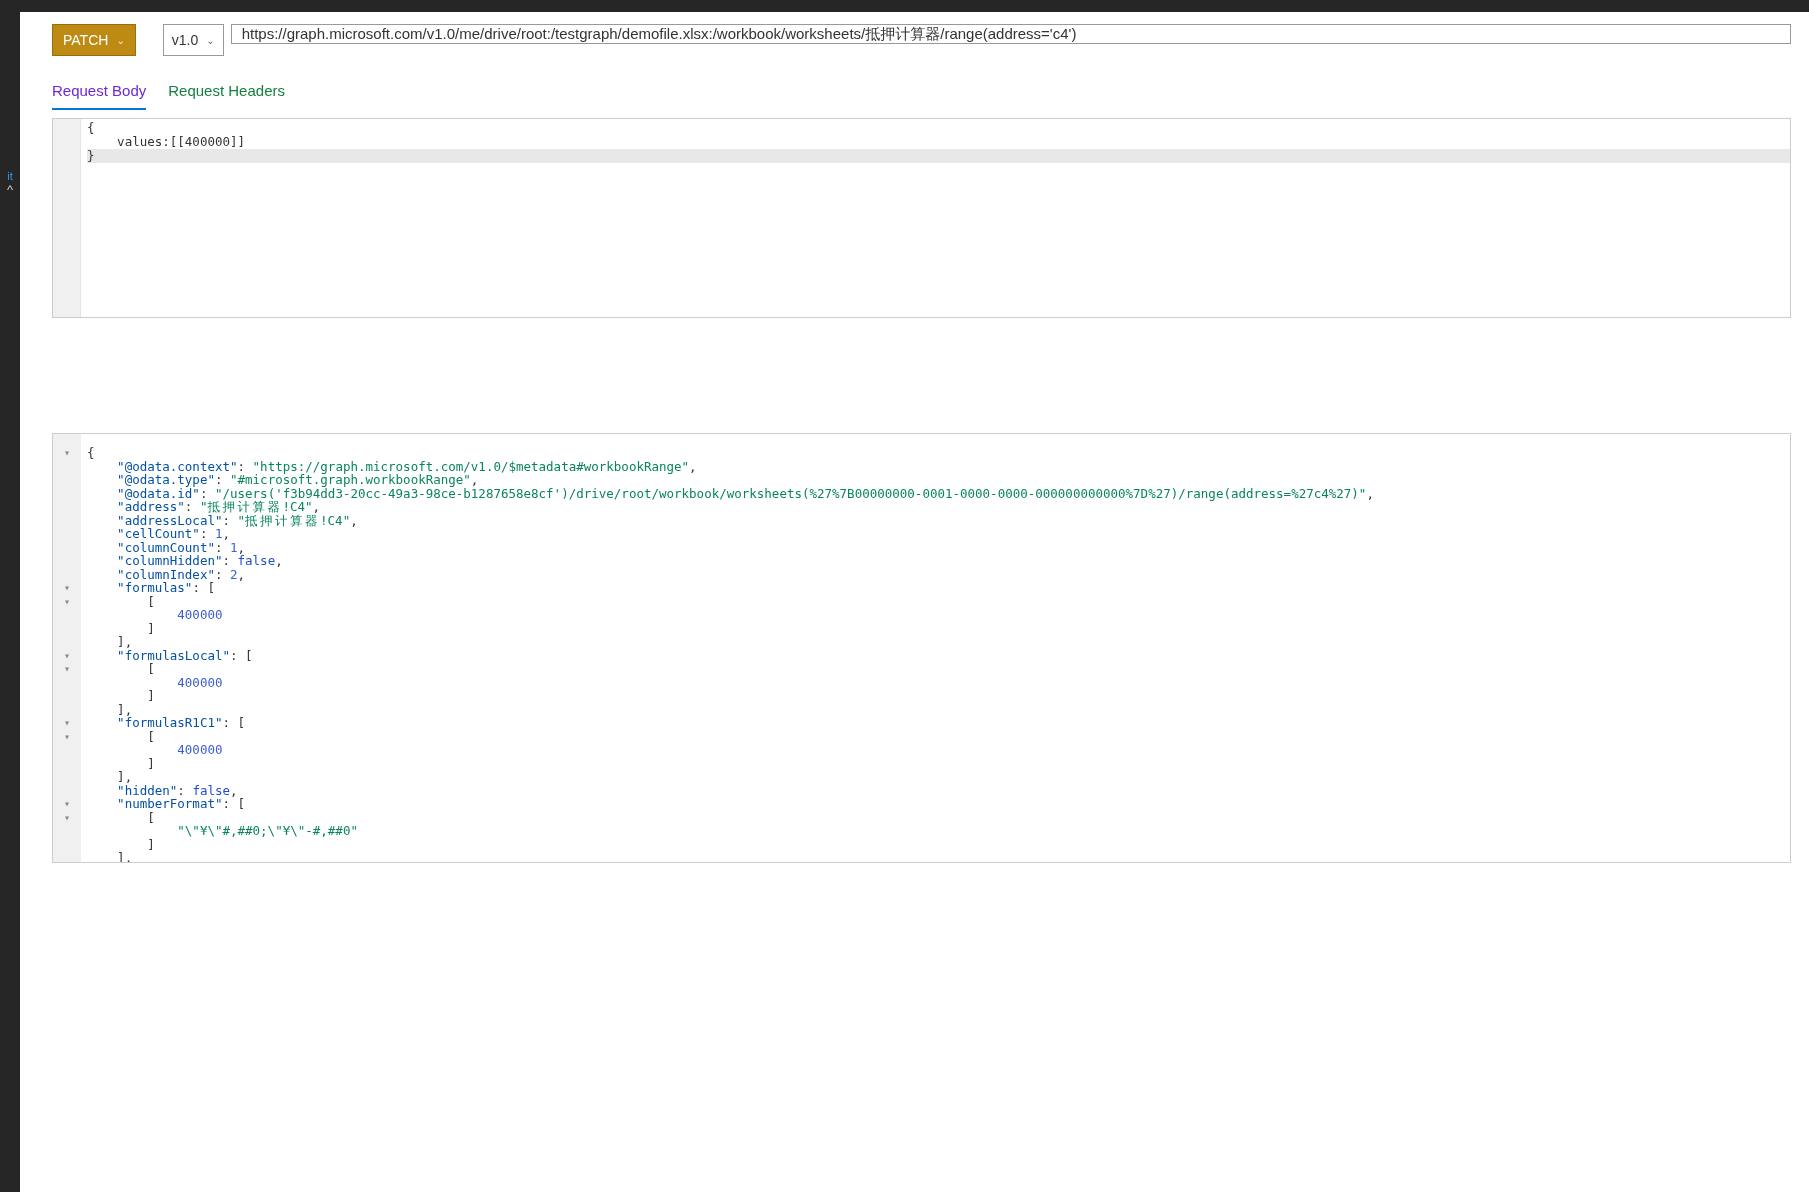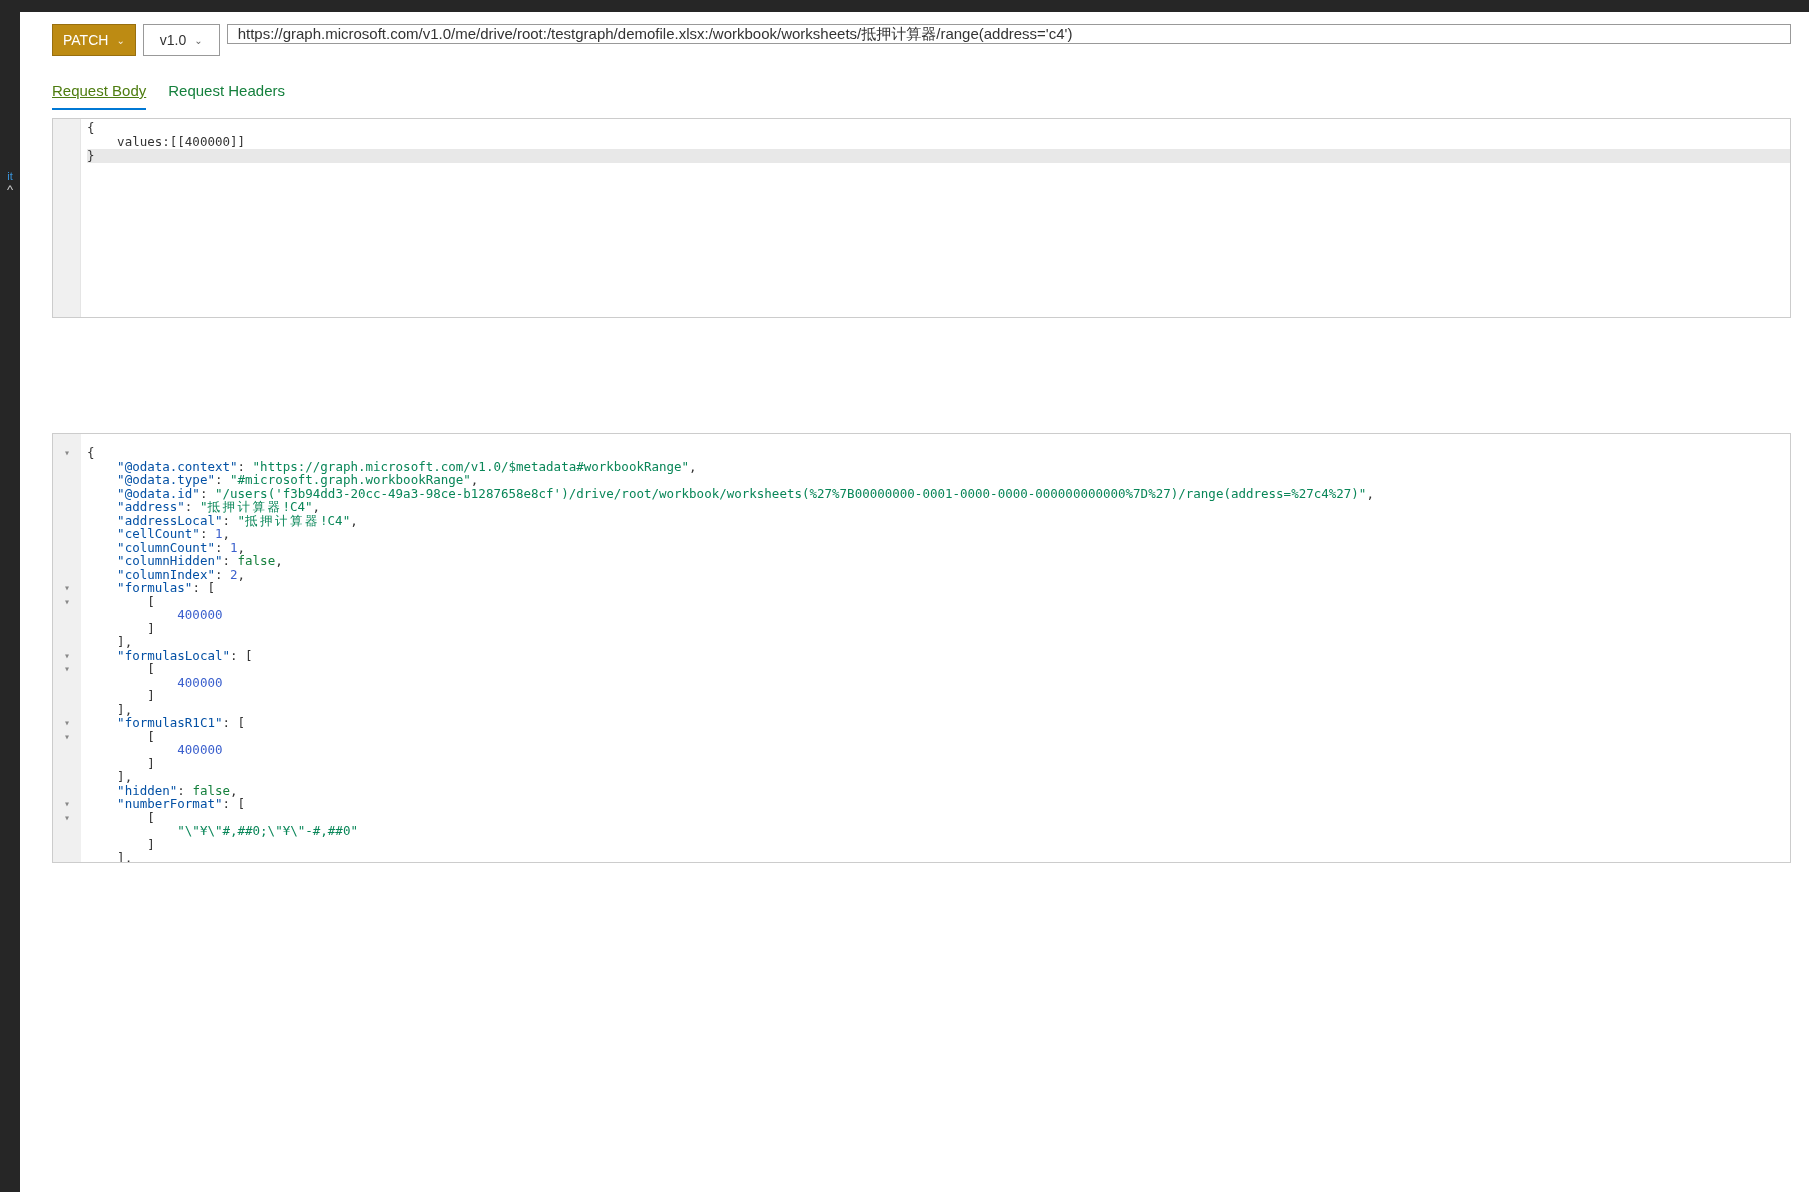--- a/index.html
+++ b/index.html
@@ -7,42 +7,42 @@
 .layout { display: flex; height: 100%; }
 .sidebar { width: 20px; background: #262626; display: flex; flex-direction: column; align-items: center; padding-top: 170px; color: #5bc0de; font-size: 12px; }
 .sidebar-text { color: #3a96dd; font-size: 11px; }
 .chevron { color: #ccc; font-size: 13px; }
 .main { flex: 1; background: #fff; margin-top: 12px; padding: 12px 18px 0 18px; position: relative; border-left: 14px solid transparent; }
 .main::before { content: ""; position: absolute; left: -14px; top: 20px; width: 0; height: 0; border-top: 12px solid transparent; border-bottom: 12px solid transparent; border-right: 14px solid #fff; }
 .toolbar { display: flex; gap: 7px; align-items: stretch; }
 .method-btn { background: #bd8b13; color: #fff; border: 1px solid #986f0f; padding: 6px 10px; font-size: 14px; display: flex; align-items: center; height: 32px; }
 .method-label { padding-right: 4px; }
 .mini-chevron { font-size: 10px; margin-left: 4px; color: rgba(255,255,255,0.85); }
-.version-btn { background: #fff; border: 1px solid #999; padding: 6px 16px; font-size: 14px; display: flex; align-items: center; height: 32px; color: #333; }
+.version-btn { background: #fff; border: 1px solid #999; padding: 6px 8px; font-size: 14px; display: flex; align-items: center; height: 32px; color: #333; margin-left: 20px; }
 .version-chevron { font-size: 10px; margin-left: 8px; color: #666; }
 .url-input { flex: 1; border: 1px solid #999; padding: 0 10px; font-size: 15px; height: 20px; color: #333; outline: none; }
 .tabs { display: flex; gap: 22px; margin-top: 18px; border-bottom: 1px solid transparent; }
 .tab { padding: 8px 0 10px 0; font-size: 15px; color: #15803d; cursor: pointer; position: relative; }
-.tab.active { color: #4d7c0f; font-weight: 500; text-decoration: underline; }
+.tab.active { color: #6d28d9; font-weight: 500; }
 .tab.active::after { content: ""; position: absolute; bottom: -1px; left: 0; right: 0; height: 2px; background: #0078d4; }
 .code-box { margin-top: 8px; border: 1px solid #ccc; height: 200px; display: flex; font-family: Consolas, monospace; font-size: 12.5px; background: #fff; }
 .gutter { width: 28px; background: #f0f0f0; border-right: 1px solid #e5e5e5; }
 .code-content { padding: 2px 0 0 6px; color: #333; line-height: 14px; flex: 1; }
 .code-line { white-space: pre; height: 14px; }
 .code-line.highlight { background: #e8e8e8; }
 .resp-area { margin-top: 115px; }
 .resp-box { margin-top: 8px; border: 1px solid #ccc; display: flex; font-family: Consolas, monospace; font-size: 12.5px; background: #fff; height: 430px; overflow: hidden; }
 .resp-gutter { width: 28px; background: #f0f0f0; padding-top: 12px; text-align: center; color: #888; font-size: 10px; }
 .resp-gutter .caret { margin-bottom: 0; line-height: 13.5px; height: 13.5px; }
 .resp-content { padding: 12px 0 0 6px; line-height: 13.5px; flex: 1; }
 .resp-line { white-space: pre; }
 .j-key { color: #0451a5; }
 .j-str { color: #098658; }
 .j-num { color: #3a5fcd; }
-.j-bool { color: #15803d; }
+.j-bool { color: #1d4ed8; }
 .j-cjk { color: #098658; letter-spacing: 2.5px; text-align: right; }
 </style>
 </head>
 <body>
 
 <div class="layout">
   <div class="sidebar">
     <span class="sidebar-text">it</span>
     <span class="chevron">^</span>
   </div>

